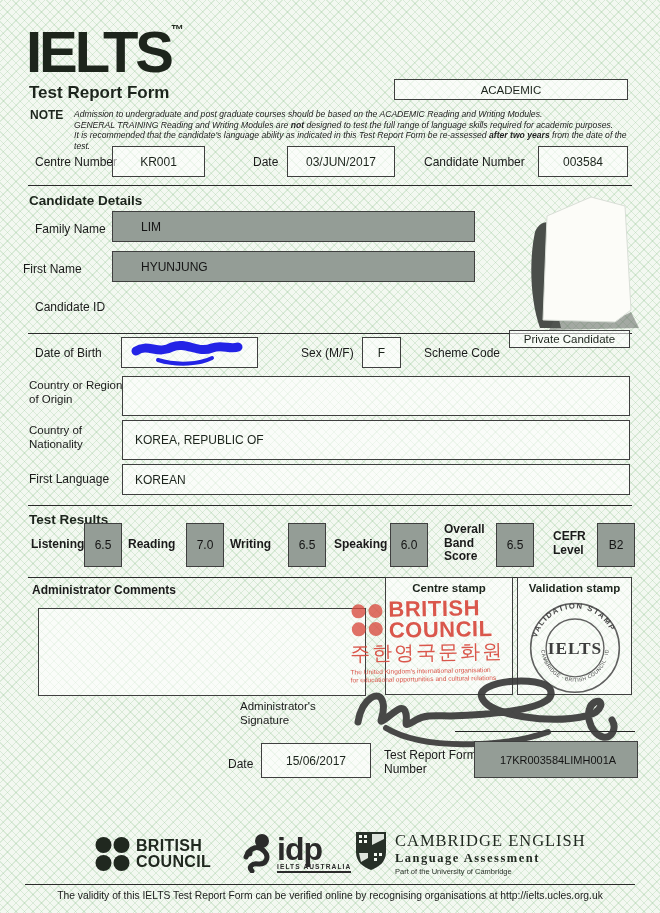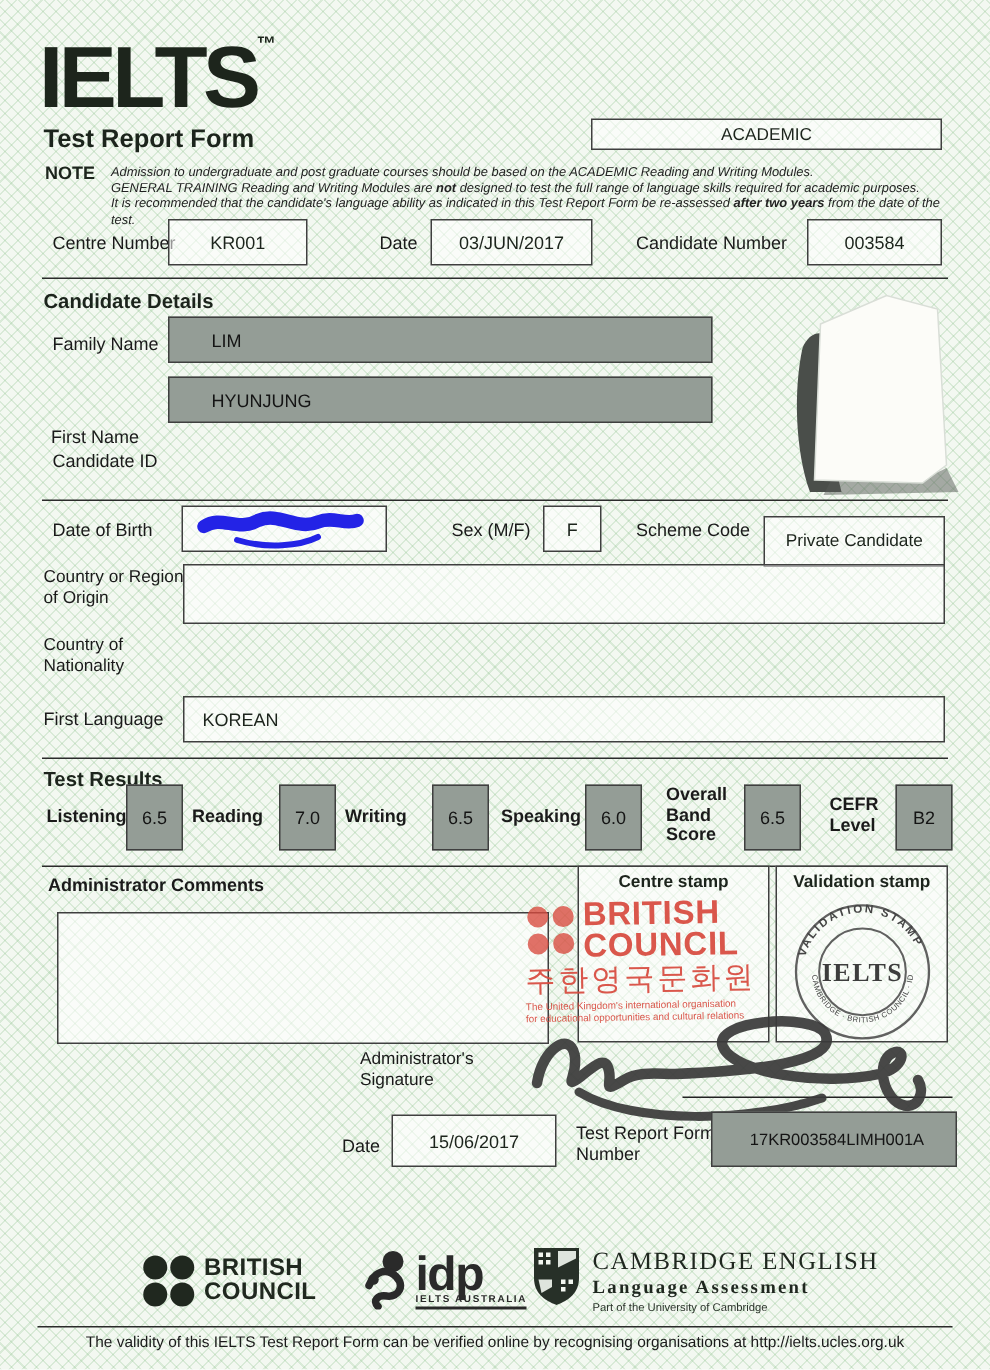--- a/index.html
+++ b/index.html
@@ -57,21 +57,21 @@
   <div class="abs box boxc" style="left:287px;top:146px;width:108px;height:31px;font-size:12px;">03/JUN/2017</div>
   <div class="abs label" style="left:424px;top:155px;">Candidate Number</div>
   <div class="abs box boxc" style="left:538px;top:146px;width:90px;height:31px;font-size:12px;">003584</div>
   <div class="divider" style="top:185px;"></div>
 
   <div class="abs bold" style="left:29px;top:193px;font-size:13.5px;">Candidate Details</div>
 
   <div class="abs label" style="left:35px;top:222px;">Family Name</div>
   <div class="abs graybox" style="left:112px;top:211px;width:363px;height:31px;">LIM</div>
 
-  <div class="abs label" style="left:34px;top:262px;margin-top:22px;">First Name</div>
+  <div class="abs label" style="left:23px;top:262px;">First Name</div>
   <div class="abs graybox" style="left:112px;top:251px;width:363px;height:31px;">HYUNJUNG</div>
 
   <div class="abs label" style="left:35px;top:300px;">Candidate ID</div>
 
   <svg class="abs" style="left:527px;top:194px;" width="116" height="137" viewBox="0 0 116 137">
     <path d="M8 38 C2 66 3 106 13 134 L34 134 C26 102 27 60 31 38 C24 24 13 26 8 38 Z" fill="#4a4e4a"></path>
     <path d="M30 120 C60 130 90 126 104 118 L112 134 L22 136 Z" fill="#565a56" opacity="0.5"></path>
     <polygon points="20,22 64,3 98,12 104,116 88,128 16,126" fill="#fcfcf8" stroke="#d9ded7" stroke-width="1"></polygon>
   </svg>
 
@@ -80,28 +80,29 @@
   <div class="abs label" style="left:35px;top:346px;">Date of Birth</div>
   <div class="abs box" style="left:121px;top:337px;width:137px;height:31px;">
     <svg width="120" height="28" viewBox="0 0 120 28" style="margin-left:6px;">
       <path d="M8 12 C20 4 30 16 44 8 C58 2 70 15 84 9 C94 5 102 11 110 8" stroke="#2323e6" stroke-width="9" fill="none" stroke-linecap="round"></path>
       <path d="M30 21 C50 27 72 25 84 19" stroke="#2323e6" stroke-width="4" fill="none" stroke-linecap="round"></path>
     </svg>
   </div>
   <div class="abs label" style="left:301px;top:346px;">Sex (M/F)</div>
   <div class="abs box boxc" style="left:362px;top:337px;width:39px;height:31px;font-size:12px;">F</div>
   <div class="abs label" style="left:424px;top:346px;">Scheme Code</div>
-  <div class="abs box boxc" style="left:509px;top:344px;width:121px;height:34px;font-size:11.5px;">Private Candidate</div>
+  <div class="abs box boxc" style="left:509px;top:330px;width:121px;height:18px;font-size:11.5px;">Private Candidate</div>
 
   <div class="abs label2" style="left:29px;top:378px;">Country or Region
 of Origin</div>
   <div class="abs box boxl" style="left:122px;top:376px;width:508px;height:40px;font-size:12px;"></div>
 
   <div class="abs label2" style="left:29px;top:423px;">Country of
 Nationality</div>
+  <div class="abs box boxl" style="left:122px;top:420px;width:508px;height:40px;font-size:12px;">KOREA, REPUBLIC OF</div>
 
   <div class="abs label" style="left:29px;top:472px;text-align:center;">First Language</div>
   <div class="abs box boxl" style="left:122px;top:464px;width:508px;height:31px;font-size:12px;">KOREAN</div>
 
   <div class="divider" style="top:505px;"></div>
 
   <div class="abs bold" style="left:29px;top:512px;font-size:13.5px;">Test Results</div>
 
   <div class="abs label bold" style="left:31px;top:537px;">Listening</div>
   <div class="scorebox" style="left:84px;top:523px;">6.5</div>

